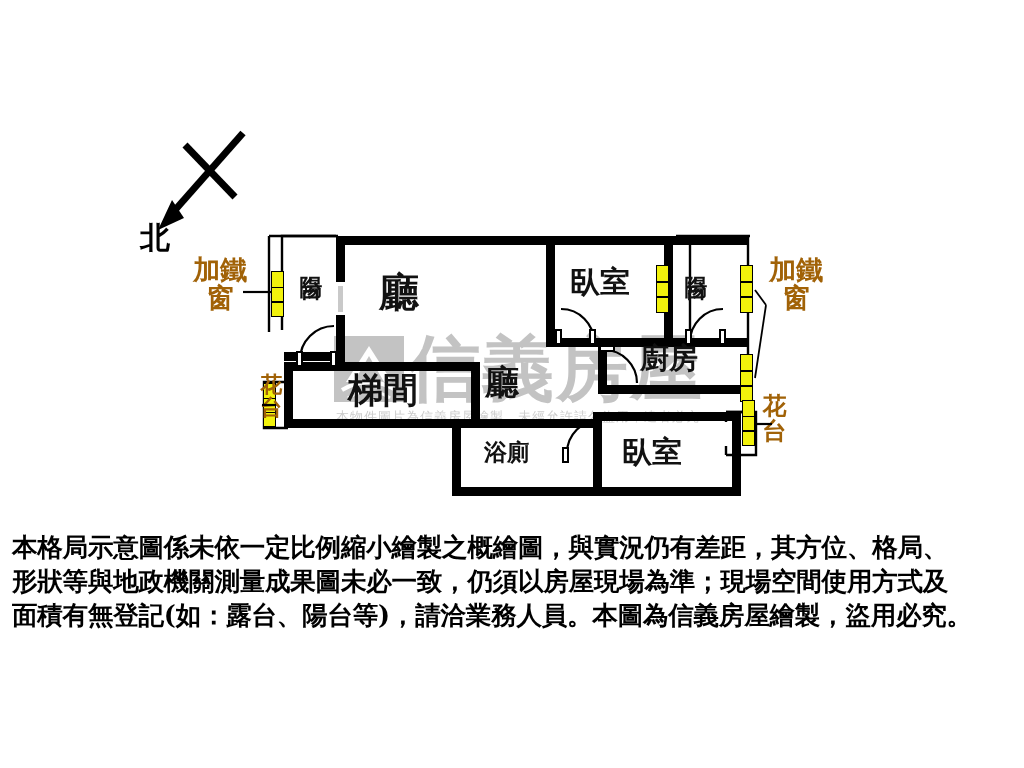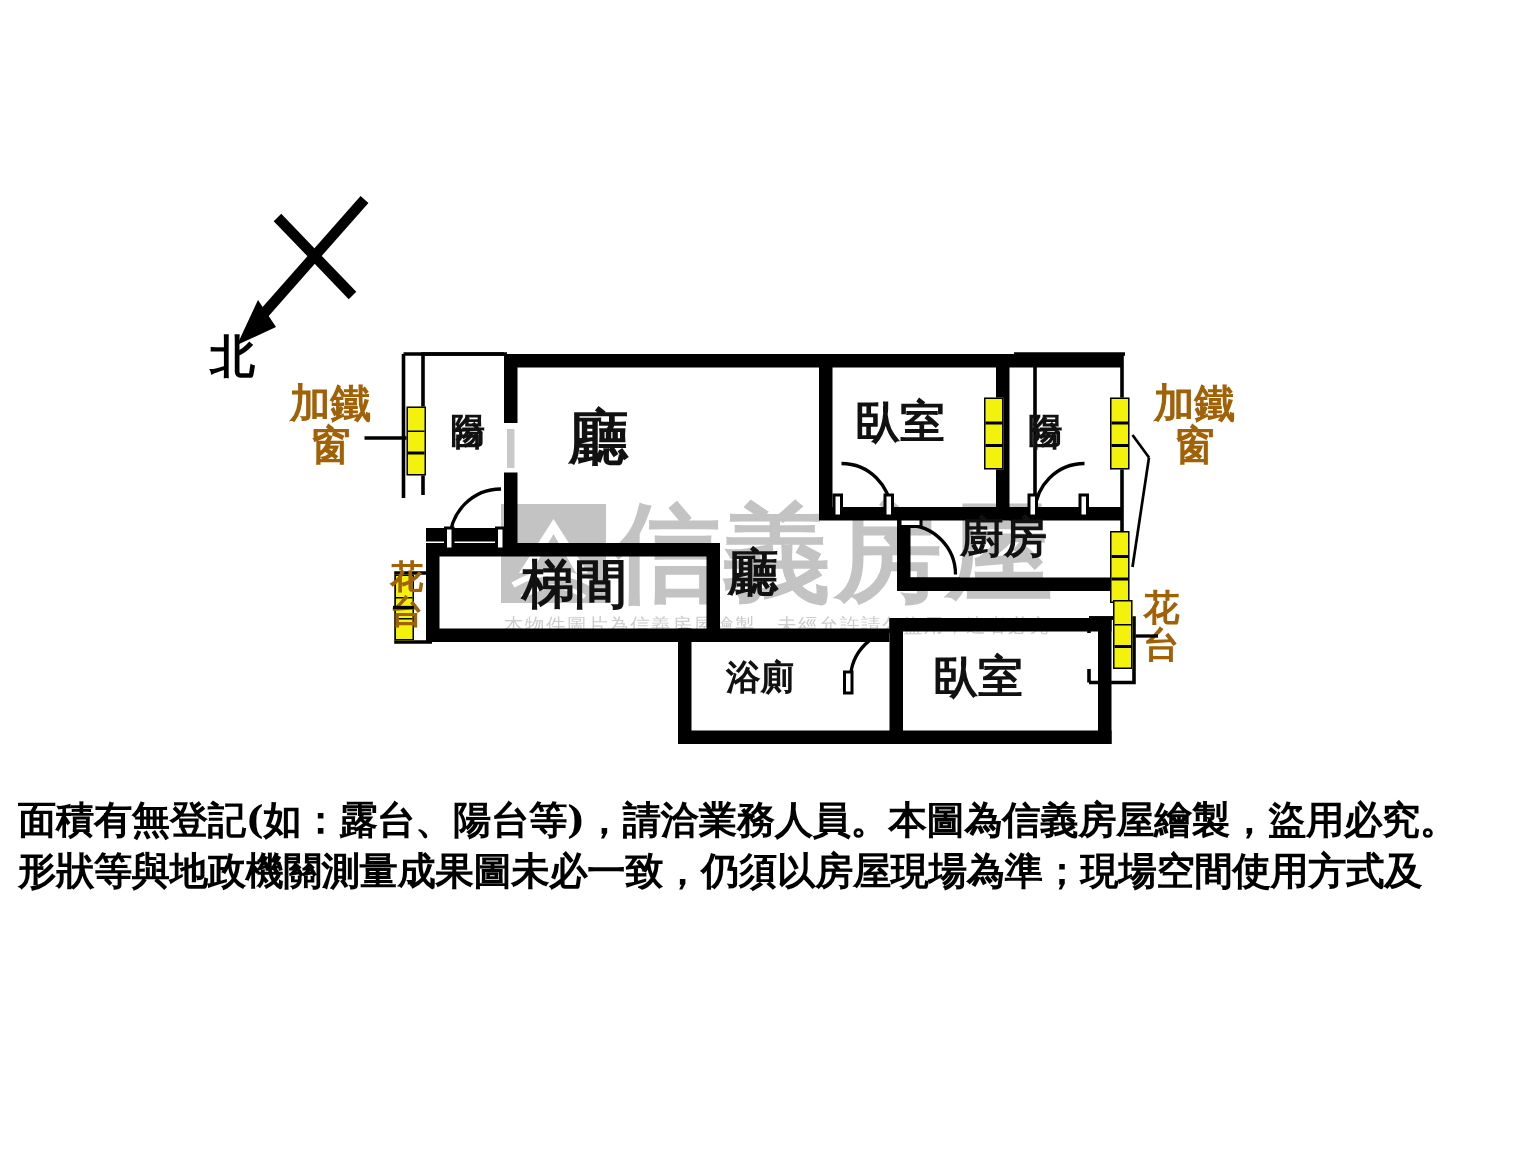--- a/index.html
+++ b/index.html
@@ -250,17 +250,18 @@
 
     <line x1="766" y1="305" x2="755" y2="290" stroke="#000" stroke-width="1.8"></line>
     <line x1="766" y1="305" x2="755" y2="378" stroke="#000" stroke-width="1.8"></line>
 
     <line x1="757" y1="424" x2="772" y2="424" stroke="#000" stroke-width="2.2"></line>
 
     <line x1="262" y1="405" x2="276" y2="405" stroke="#000" stroke-width="2.2"></line>
   </svg>
 
   <div id="disclaimer">
+    <div>本格局示意圖係未依一定比例縮小繪製之概繪圖，與實況仍有差距，其方位、格局、</div>
+    <div>形狀等與地政機關測量成果圖未必一致，仍須以房屋現場為準；現場空間使用方式及</div>
     <div>面積有無登記(如：露台、陽台等)，請洽業務人員。本圖為信義房屋繪製，盜用必究。</div>
-    <div>形狀等與地政機關測量成果圖未必一致，仍須以房屋現場為準；現場空間使用方式及</div>
   </div>
 
 </div>
 
 </body></html>

